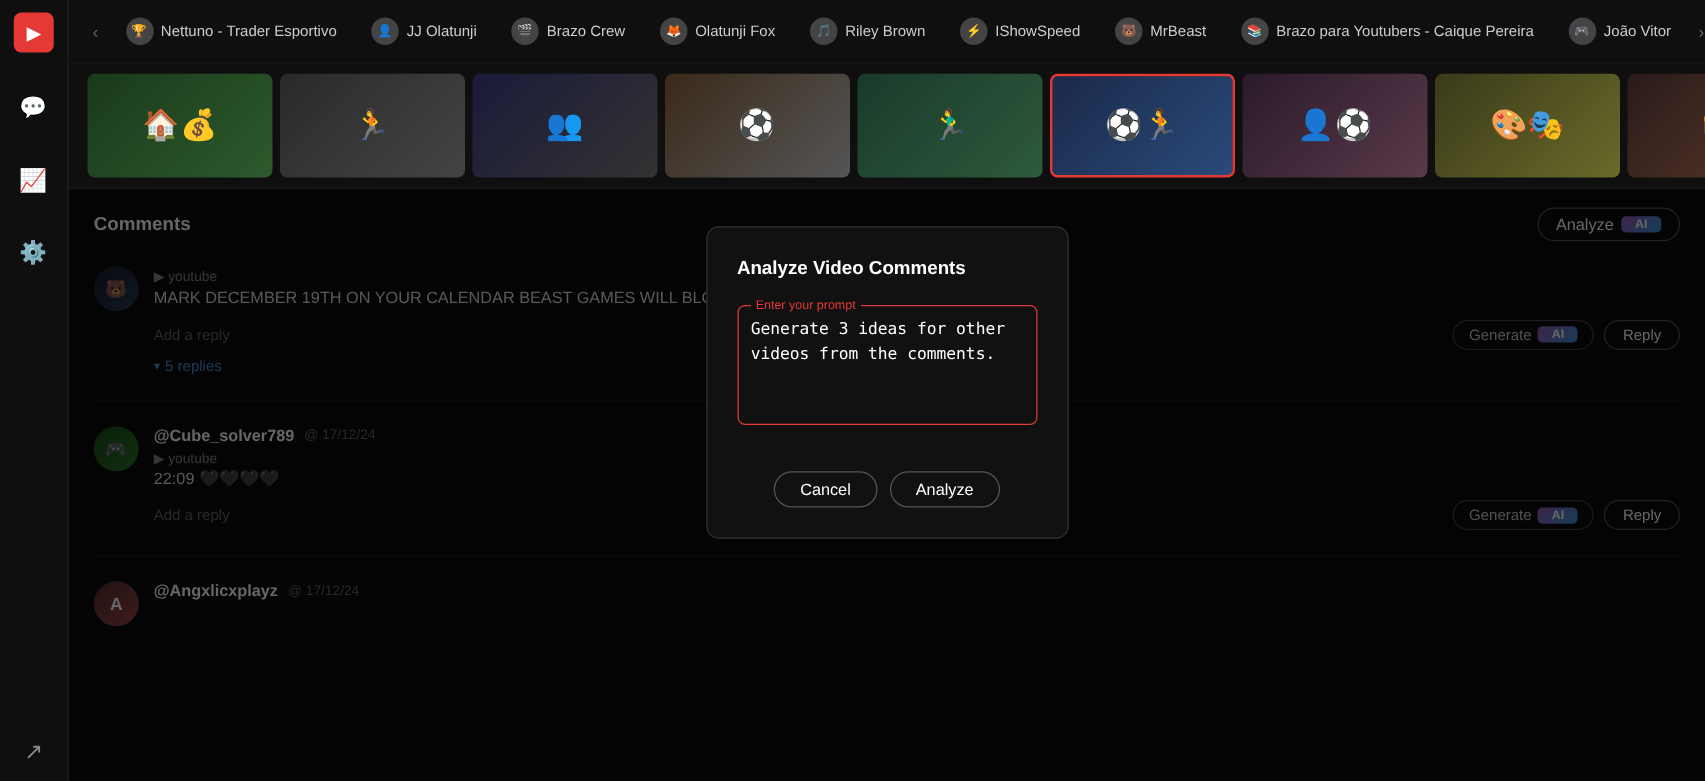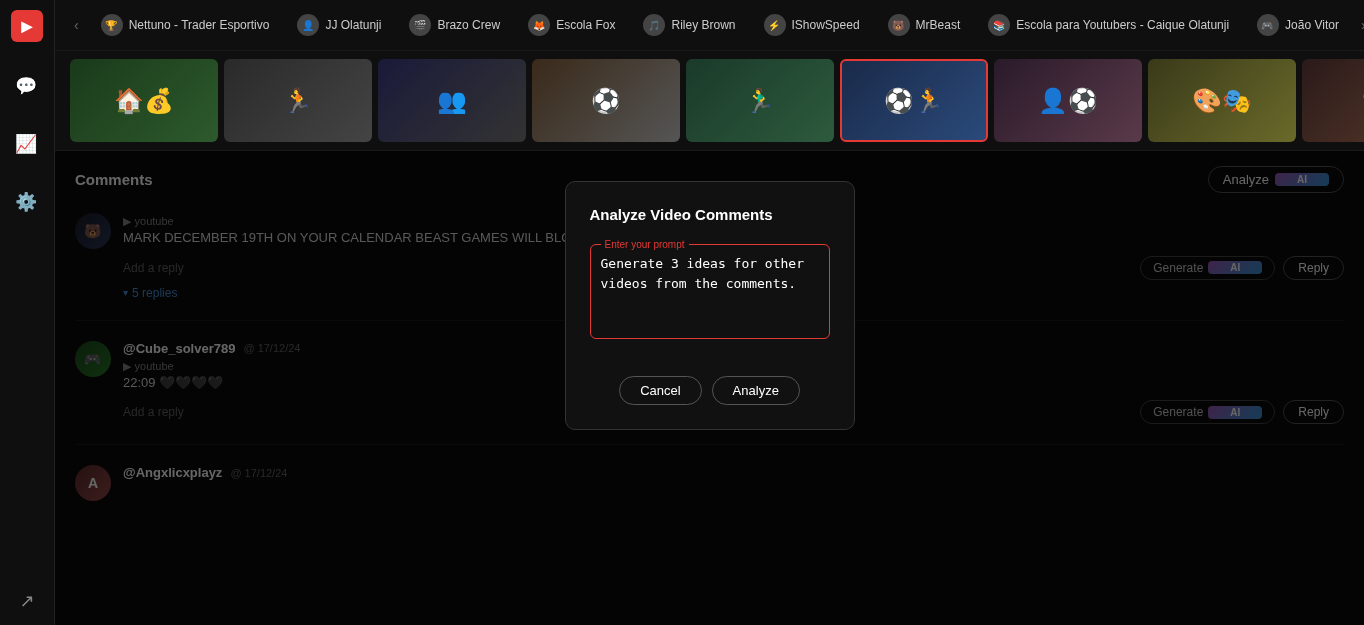--- a/index.html
+++ b/index.html
@@ -167,21 +167,21 @@
       border: 1px solid #555;
       border-radius: 20px;
       color: #fff;
       padding: 5px 14px;
       font-size: 13px;
       cursor: pointer;
     }
     .ai-badge {
       background: linear-gradient(135deg, #9b59b6, #3498db);
       border-radius: 4px;
-      padding: 1px 22px;
+      padding: 1px 11px;
       font-size: 10px;
       font-weight: bold;
       color: #fff;
     }
 
     
     .comment {
       display: flex;
       gap: 12px;
       margin-bottom: 20px;
@@ -390,37 +390,37 @@
     <div class="channel-tab">
       <div class="channel-tab-avatar">👤</div>
       <span>JJ Olatunji</span>
     </div>
     <div class="channel-tab">
       <div class="channel-tab-avatar">🎬</div>
       <span>Brazo Crew</span>
     </div>
     <div class="channel-tab">
       <div class="channel-tab-avatar">🦊</div>
-      <span>Escola Fox</span>
+      <span>Olatunji Fox</span>
     </div>
     <div class="channel-tab">
       <div class="channel-tab-avatar">🎵</div>
       <span>Riley Brown</span>
     </div>
     <div class="channel-tab">
       <div class="channel-tab-avatar">⚡</div>
       <span>IShowSpeed</span>
     </div>
     <div class="channel-tab">
       <div class="channel-tab-avatar">🐻</div>
       <span>MrBeast</span>
     </div>
     <div class="channel-tab">
       <div class="channel-tab-avatar">📚</div>
-      <span>Escola para Youtubers - Caique Olatunji</span>
+      <span>Brazo para Youtubers - Caique Pereira</span>
     </div>
     <div class="channel-tab">
       <div class="channel-tab-avatar">🎮</div>
       <span>João Vitor</span>
     </div>
 
     <span class="tab-arrow">›</span>
   </div>
 
   <div class="thumbnails-row">

